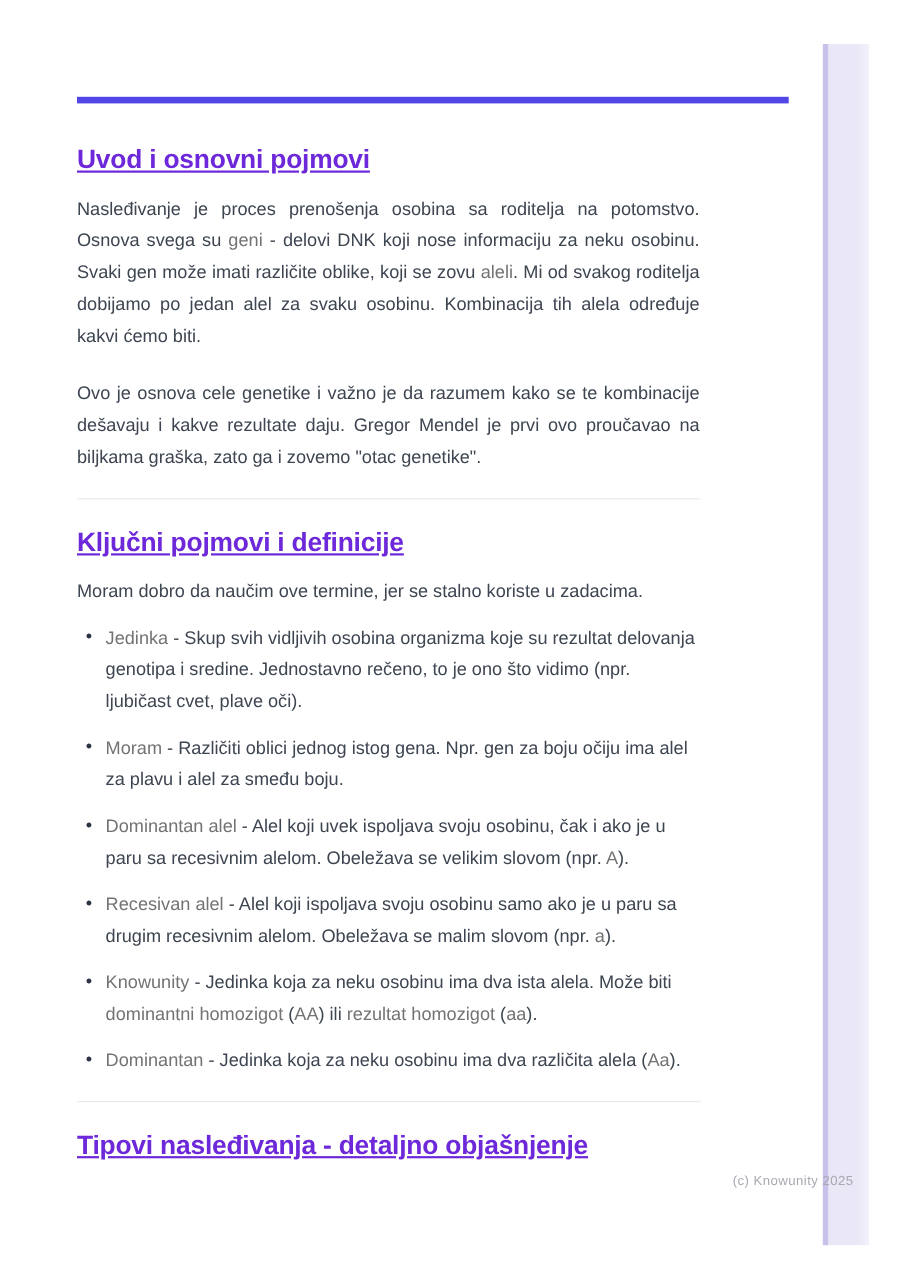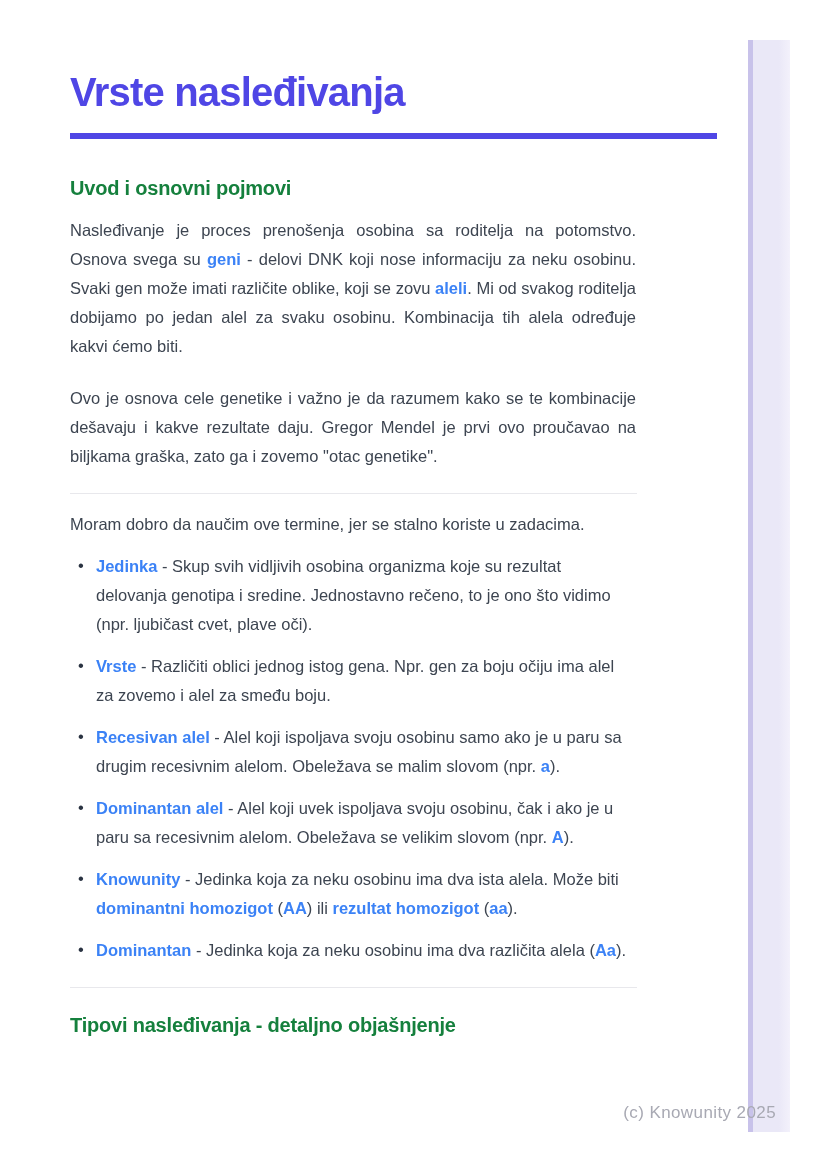--- a/index.html
+++ b/index.html
@@ -17,62 +17,62 @@
     border-left: 5px solid #c8c2ea;
     box-sizing: border-box;
   }
   .content { position: absolute; left: 70px; top: 70px; width: 648px; }
   h1 {
     margin: 0; font-size: 40px; line-height: 1.12;
     font-weight: bold; letter-spacing: -0.8px; color: #4f46e5;
   }
   .title-rule { height: 6px; background: #4f46e5; margin: 18px 0 0 0; width: 647px; border: none; }
   h2 {
-    margin: 38px 0 0 0; font-size: 20px; font-weight: bold;
-    color: #15803d; letter-spacing: -0.2px;
+    margin: 38px 0 0 0; font-size: 24px; font-weight: bold;
+    color: #6d28d9; letter-spacing: -0.2px; text-decoration: underline;
   }
   .divider + h2 { margin-top: 26px; }
   p.body {
     margin: 16px 0 0 0; width: 566px;
     font-size: 16.5px; line-height: 29px; color: #3d4551;
     text-align: justify;
   }
   p.body + p.body { margin-top: 23px; }
   ul { margin: 13px 0 0 0; padding: 0 0 0 26px; list-style: none; width: 540px; }
   li {
     position: relative; font-size: 16.5px; line-height: 29px;
     color: #3d4551; margin-bottom: 13px;
   }
   li::before { content: "\2022"; position: absolute; left: -18px; top: -1px; color: #2a3342; }
-  .b { font-weight: bold; color: #3b82f6; }
+  .b { font-weight: normal; color: #737373; }
   .divider { border: none; border-top: 1px solid #e8e8ec; margin: 22px 0 0 0; width: 567px; }
   .footer {
-    position: absolute; right: 52px; top: 1103px;
-    font-size: 17px; color: #a8a9b3; letter-spacing: 0.4px;
+    position: absolute; right: 52px; top: 1066px;
+    font-size: 12px; color: #a8a9b3; letter-spacing: 0.4px;
   }
 </style>
 </head>
 <body>
 
 <div class="strip"></div>
 
 <div class="content">
-  <h1>Vrste nasleđivanja</h1>
   <hr class="title-rule">
   <div id="sections">
       <h2>Uvod i osnovni pojmovi</h2>
       <p class="body"><span>Nasleđivanje je proces prenošenja osobina sa roditelja na potomstvo. Osnova svega su </span><span class="b">geni</span><span> - delovi DNK koji nose informaciju za neku osobinu. Svaki gen može imati različite oblike, koji se zovu </span><span class="b">aleli</span><span>. Mi od svakog roditelja dobijamo po jedan alel za svaku osobinu. Kombinacija tih alela određuje kakvi ćemo biti.</span></p>
       <p class="body"><span>Ovo je osnova cele genetike i važno je da razumem kako se te kombinacije dešavaju i kakve rezultate daju. Gregor Mendel je prvi ovo proučavao na biljkama graška, zato ga i zovemo "otac genetike".</span></p>
       <hr class="divider">
+      <h2>Ključni pojmovi i definicije</h2>
       <p class="body"><span>Moram dobro da naučim ove termine, jer se stalno koriste u zadacima.</span></p>
       <ul>
         <li><span class="b">Jedinka</span><span> - Skup svih vidljivih osobina organizma koje su rezultat delovanja genotipa i sredine. Jednostavno rečeno, to je ono što vidimo (npr. ljubičast cvet, plave oči).</span></li>
-        <li><span class="b">Vrste</span><span> - Različiti oblici jednog istog gena. Npr. gen za boju očiju ima alel za zovemo i alel za smeđu boju.</span></li>
+        <li><span class="b">Moram</span><span> - Različiti oblici jednog istog gena. Npr. gen za boju očiju ima alel za plavu i alel za smeđu boju.</span></li>
+        <li><span class="b">Dominantan alel</span><span> - Alel koji uvek ispoljava svoju osobinu, čak i ako je u paru sa recesivnim alelom. Obeležava se velikim slovom (npr. </span><span class="b">A</span><span>).</span></li>
         <li><span class="b">Recesivan alel</span><span> - Alel koji ispoljava svoju osobinu samo ako je u paru sa drugim recesivnim alelom. Obeležava se malim slovom (npr. </span><span class="b">a</span><span>).</span></li>
-        <li><span class="b">Dominantan alel</span><span> - Alel koji uvek ispoljava svoju osobinu, čak i ako je u paru sa recesivnim alelom. Obeležava se velikim slovom (npr. </span><span class="b">A</span><span>).</span></li>
         <li><span class="b">Knowunity</span><span> - Jedinka koja za neku osobinu ima dva ista alela. Može biti </span><span class="b">dominantni homozigot</span><span> (</span><span class="b">AA</span><span>) ili </span><span class="b">rezultat homozigot</span><span> (</span><span class="b">aa</span><span>).</span></li>
         <li><span class="b">Dominantan</span><span> - Jedinka koja za neku osobinu ima dva različita alela (</span><span class="b">Aa</span><span>).</span></li>
       </ul>
       <hr class="divider">
       <h2>Tipovi nasleđivanja - detaljno objašnjenje</h2>
     </div>
 </div>
 
 <div class="footer">(c) Knowunity 2025</div>
 

